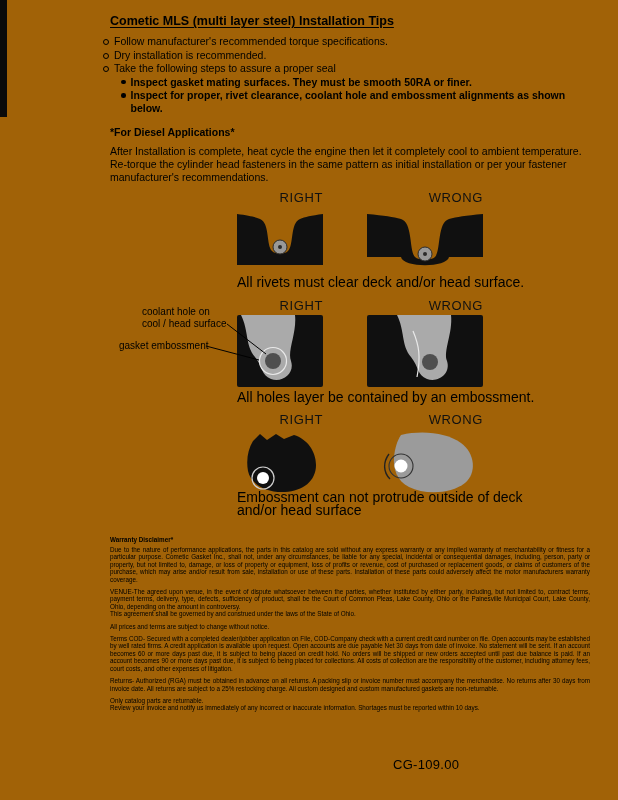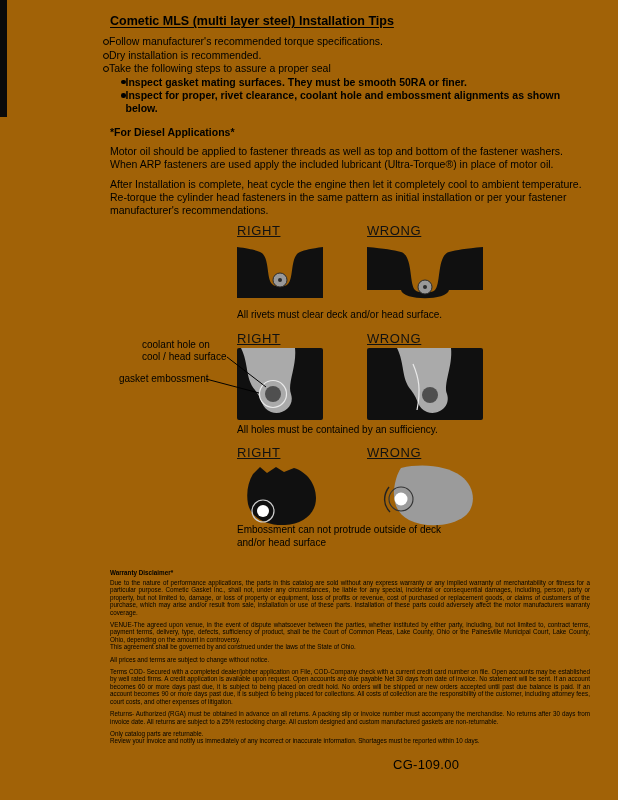--- a/index.html
+++ b/index.html
@@ -7,33 +7,33 @@
     position:relative;width:618px;height:800px;background:#a16207;color:#000;
     font-family:"Liberation Sans", sans-serif;overflow:hidden;
   }
   .edge-strip{position:absolute;left:0;top:0;width:7px;height:117px;background:#0a0a0a;}
   .content{padding:14px 30px 0 110px;}
   .title{
     font-size:12.5px;font-weight:bold;margin:0 0 7px 0;
     text-decoration:underline;text-underline-offset:2px;
   }
   .bullets{margin:0;}
-  .bullet{display:flex;align-items:flex-start;font-size:10.5px;line-height:12.5px;margin:1px 0;}
+  .bullet{display:flex;align-items:flex-start;gap:5px;font-size:10.5px;line-height:12.5px;margin:1px 0;}
   .bullet .bt{display:block;}
   .lvl1{margin-left:-7px;}
   .lvl2{margin-left:11px;font-weight:bold;}
   .mk{flex:0 0 auto;width:4.5px;height:4.5px;border-radius:50%;margin-top:4px;}
   .mk.open{border:1px solid #000;width:4px;height:4px;}
   .mk.filled{background:#000;}
   .heading{font-size:10.5px;font-weight:bold;margin-top:12px;}
   .para{font-size:10.5px;line-height:13px;margin:7px 0 0 0;max-width:474px;}
   .note{margin-top:10px;}
   .diagrams{position:relative;width:618px;height:340px;margin-top:6px;}
-  .lbl{position:absolute;font-size:13px;letter-spacing:0.6px;color:#111;text-align:left;text-decoration:underline;}
-  .cap{position:absolute;font-size:10px;line-height:12.5px;color:#000;}
+  .lbl{position:absolute;font-size:13px;letter-spacing:0.6px;color:#111;text-align:right;}
+  .cap{position:absolute;font-size:14px;line-height:12.5px;color:#000;}
   .ann{position:absolute;font-size:10px;line-height:11.5px;color:#000;}
   .fig{position:absolute;display:block;}
   .overlay{position:absolute;left:0;top:0;pointer-events:none;}
   .overlay line{stroke:#000;stroke-width:1;}
   .ink{fill:var(--diagram_fill,#101010);}
   .metal{fill:var(--metal_gray,#aaaaaa);}
   .hole{fill:var(--hole_gray,#4f4f4f);}
   .deck{fill:var(--deck_gray,#9b9b9b);}
   .rivet{fill:var(--rivet_gray,#999999);stroke:#2b2b2b;stroke-width:1;}
   .rivet-core{fill:#2b2b2b;}
@@ -71,21 +71,20 @@
         <span class="mk filled"></span>
         <span class="bt">Inspect gasket mating surfaces.  They must be smooth 50RA or finer.</span>
       </div>
       <div class="bullet lvl2">
         <span class="mk filled"></span>
         <span class="bt">Inspect for proper, rivet clearance, coolant hole and embossment alignments as shown below.</span>
       </div>
     </div>
 
     <div class="heading">*For Diesel Applications*</div>
-    <p class="para">Motor oil should be applied to fastener threads as well as top and bottom of the fastener washers. When ARP fasteners are used apply the included lubricant (Ultra-Torque®) in place of motor oil.</p>
     <p class="para">After Installation is complete, heat cycle the engine then let it completely cool to ambient temperature. Re-torque the cylinder head fasteners in the same pattern as initial installation or per your fastener manufacturer's recommendations.</p>
   </div>
 
   <div class="diagrams">
 
     <div class="lbl" style="left:237px;top:0;width:86px;">RIGHT</div>
     <div class="lbl" style="left:367px;top:0;width:116px;">WRONG</div>
 
     <svg class="fig" style="left:237px;top:17px;" width="86" height="64" viewBox="0 0 86 64">
       <path class="ink" d="M0,7 C12,8.5 18,10 23,12 C33,16 29,38 35,44 C38.5,47.5 47.5,47.5 51,44 C57,38 53,16 63,12 C68,10 74,8.5 86,7 L86,58 L0,58 Z"></path>
@@ -117,21 +116,21 @@
       <circle class="emboss" cx="36" cy="46" r="13.5"></circle>
     </svg>
 
     <svg class="fig" style="left:367px;top:125px;" width="116" height="72" viewBox="0 0 116 72">
       <rect class="ink" x="0" y="0" width="116" height="72" rx="2"></rect>
       <path class="metal" d="M30,0 C38,16 34,30 44,42 C52,52 50,60 60,64 C72,68 84,58 80,46 C76,36 86,18 84,0 Z"></path>
       <circle class="hole" cx="63" cy="47" r="8"></circle>
       <path class="emboss" d="M46,16 C52,30 54,42 50,62"></path>
     </svg>
 
-    <div class="cap" style="left:237px;top:201px;">All holes must be contained by an sufficiency.</div>
+    <div class="cap" style="left:237px;top:201px;">All holes layer be contained by an embossment.</div>
 
     <svg class="overlay" width="618" height="340" viewBox="0 0 618 340">
       <line x1="227" y1="134" x2="266" y2="164"></line>
       <line x1="206" y1="156" x2="259" y2="170"></line>
     </svg>
 
     <div class="lbl" style="left:237px;top:222px;width:86px;">RIGHT</div>
     <div class="lbl" style="left:367px;top:222px;width:116px;">WRONG</div>
 
     <svg class="fig" style="left:237px;top:239px;" width="86" height="68" viewBox="0 0 86 68">

